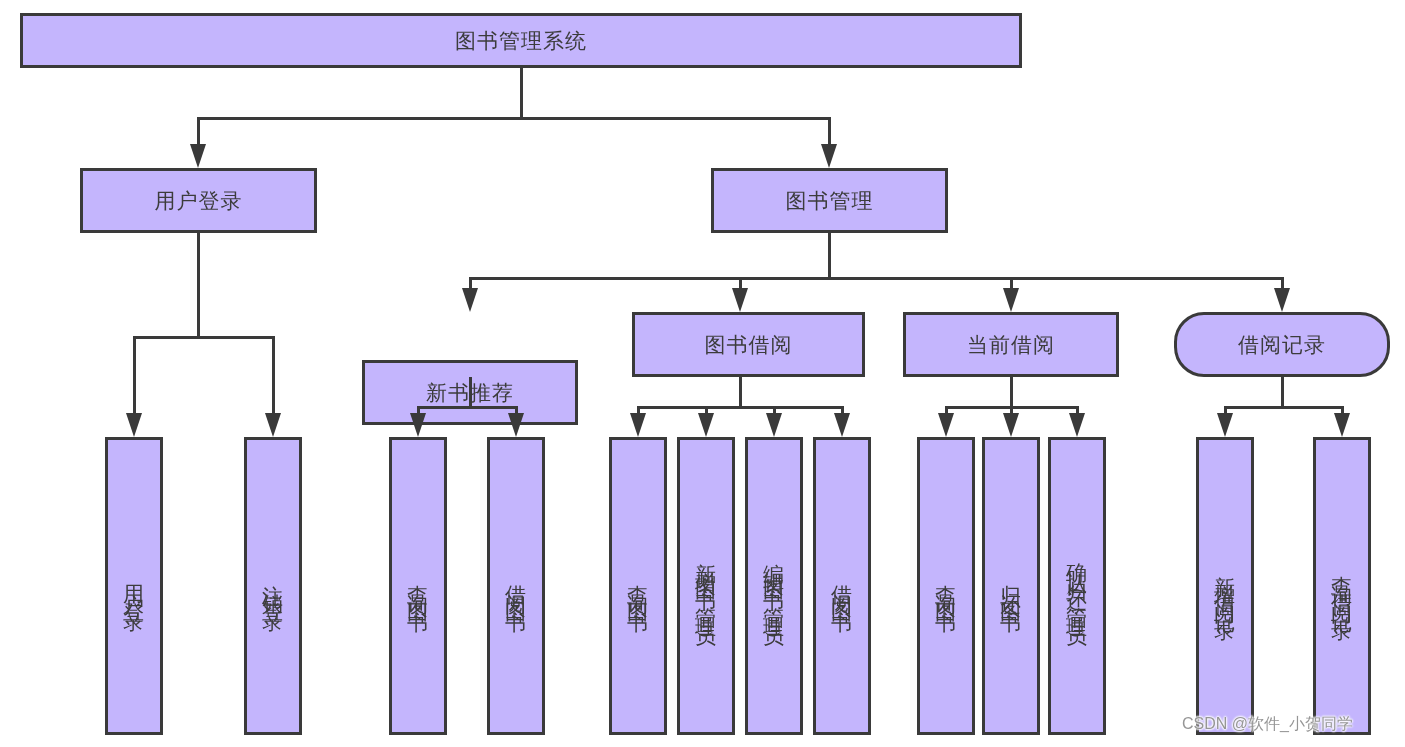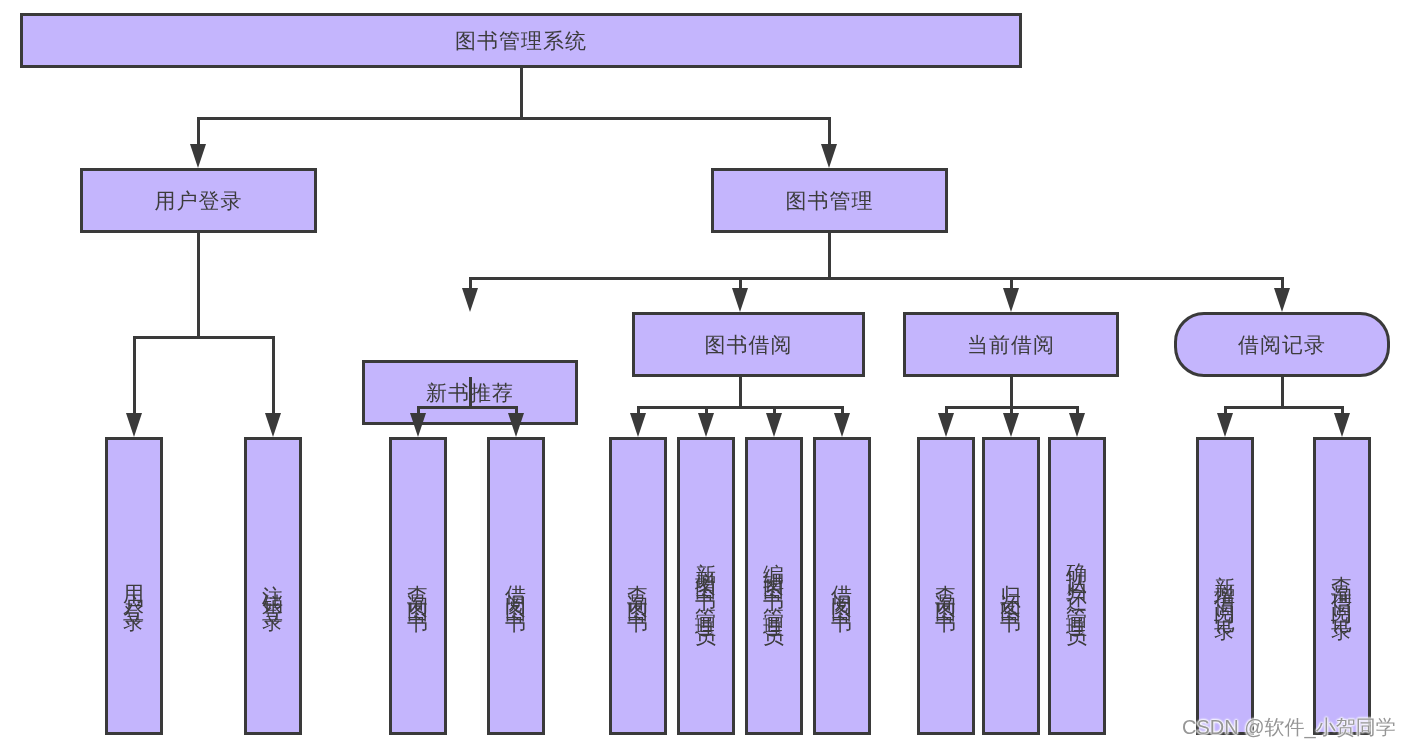--- a/index.html
+++ b/index.html
@@ -28,21 +28,21 @@
   .hline,.vline{position:absolute;background:var(--line);}
   .hline{height:3px;}
   .vline{width:3px;}
   .arrow{
     position:absolute;width:0;height:0;
     border-left:8px solid transparent;border-right:8px solid transparent;
     border-top:24px solid var(--line);
   }
   .watermark{
     position:absolute;left:1182px;top:714px;
-    color:var(--watermark);font-size:20px;white-space:nowrap;
+    color:var(--watermark);font-size:16px;white-space:nowrap;
     text-shadow:0 1px 2px #fff,0 -1px 2px #fff,1px 0 2px #fff,-1px 0 2px #fff;
   }
 </style>
 </head>
 <body>
 
 <div class="canvas">
 
   <div class="node" style="left:20px;top:13px;width:1002px;height:55px;">
     <span>图书管理系统</span>

